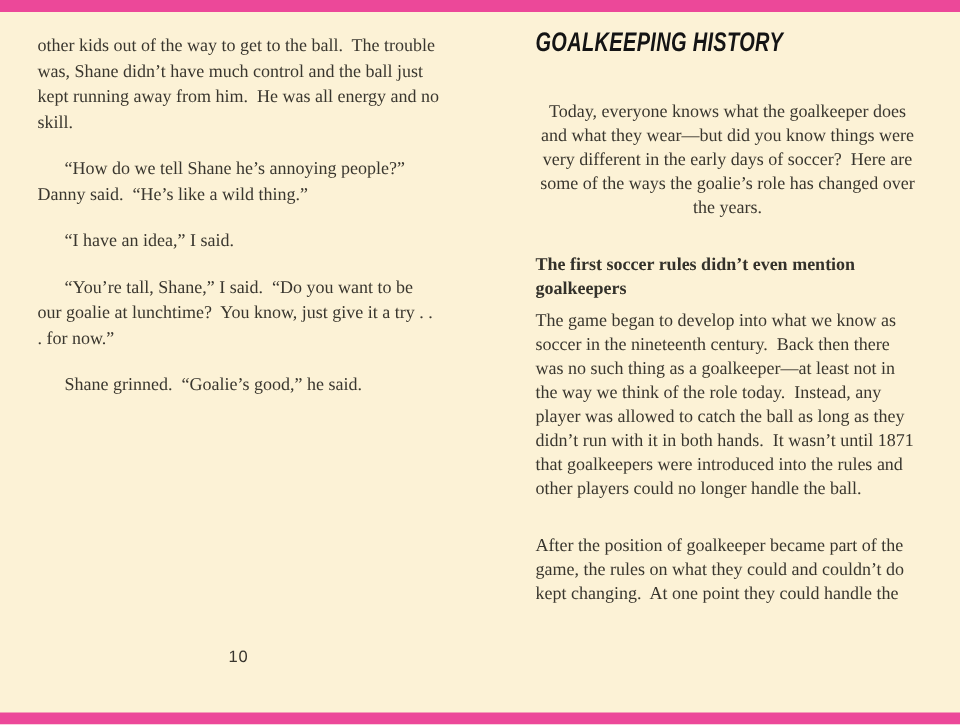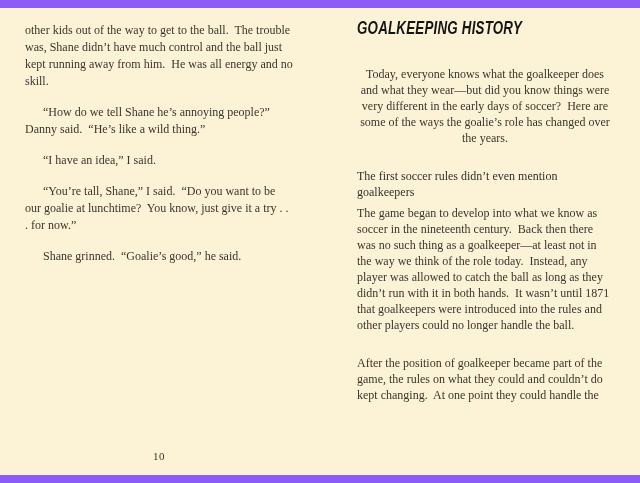--- a/index.html
+++ b/index.html
@@ -4,21 +4,21 @@
 <style>
   html, body {
     margin: 0;
     padding: 0;
     background: #ffffff;
   }
   .viewport {
     position: relative;
     width: 640px;
     height: 483px;
-    background: #8b5cf6;
+    background: #ec4899;
     overflow: hidden;
     font-family: "Liberation Serif", serif;
   }
   .paper {
     position: absolute;
     left: 0;
     right: 0;
     top: 8px;
     bottom: 8px;
     background: #fcf2d6;
@@ -62,37 +62,37 @@
   .heading-wrap {
     margin: 0 0 26px 0;
     height: 20px;
   }
   .intro {
     margin: 0 0 22px 0;
     white-space: pre-wrap;
     text-align: center;
   }
   .subheading {
-    font-weight: normal;
+    font-weight: bold;
     color: #33312a;
     margin: 3px 0 5px 0;
     white-space: pre-wrap;
   }
   .section-body {
     margin: 0 0 22px 0;
     white-space: pre-wrap;
   }
   .page-num {
     position: absolute;
-    bottom: 13px;
+    bottom: 31px;
     text-align: center;
     font-size: 11px;
     letter-spacing: 0.5px;
     color: #39362e;
-    font-family: Liberation Serif, serif;
+    font-family: Liberation Sans, sans-serif;
   }
   .page-num.left {
     left: 25px;
     width: 268px;
   }
   .page-num.right {
     left: 357px;
     width: 256px;
   }
 </style>

